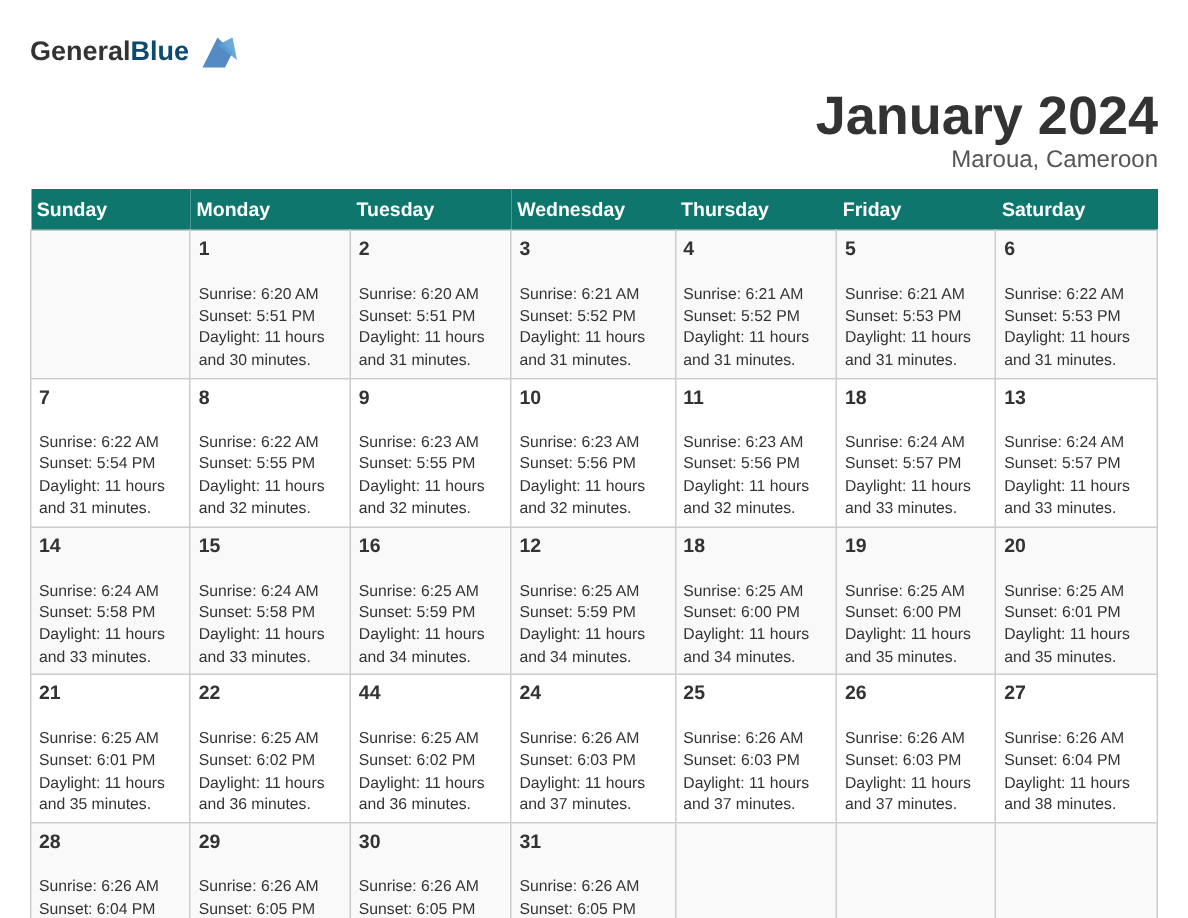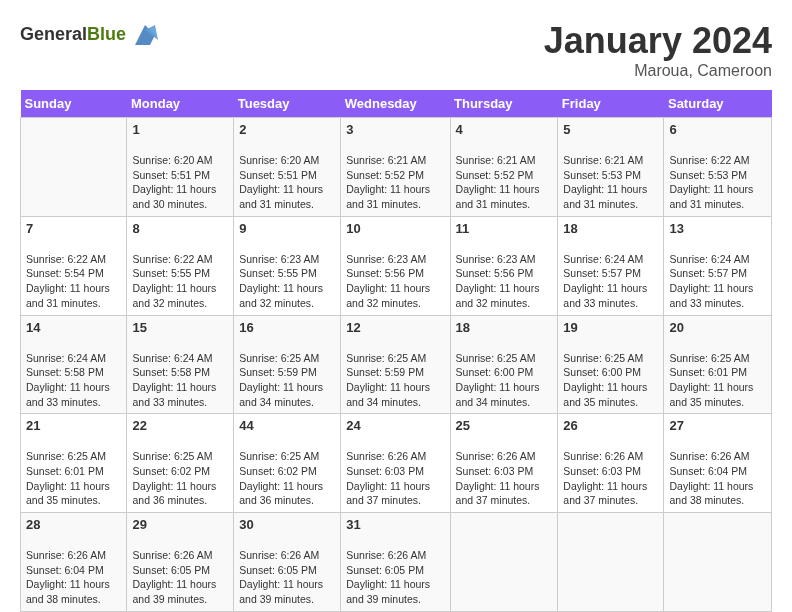--- a/index.html
+++ b/index.html
@@ -25,46 +25,47 @@
       line-height: 1.1;
     }
     .logo-general {
       font-size: 18px;
       font-weight: bold;
       color: #333;
     }
     .logo-blue {
       font-size: 18px;
       font-weight: bold;
-      color: #4d7c0f;
+      color: #0c4a6e;
     }
     .logo-icon {
       width: 30px;
       height: 30px;
       margin-left: 4px;
     }
     .title-block {
       text-align: right;
     }
     .calendar-title {
       font-size: 36px;
       font-weight: bold;
       color: #333;
+      margin-top: 36px;
     }
     .calendar-subtitle {
       font-size: 16px;
       color: #555;
     }
     table {
       width: 100%;
       border-collapse: collapse;
       font-size: 11px;
     }
     thead tr th {
-      background-color: #8b5cf6;
+      background-color: #0f766e;
       color: #fff;
       padding: 6px 4px;
       text-align: left;
       font-size: 13px;
       font-weight: bold;
     }
     tbody tr td {
       border: 1px solid #ccc;
       vertical-align: top;
       padding: 4px 5px;

